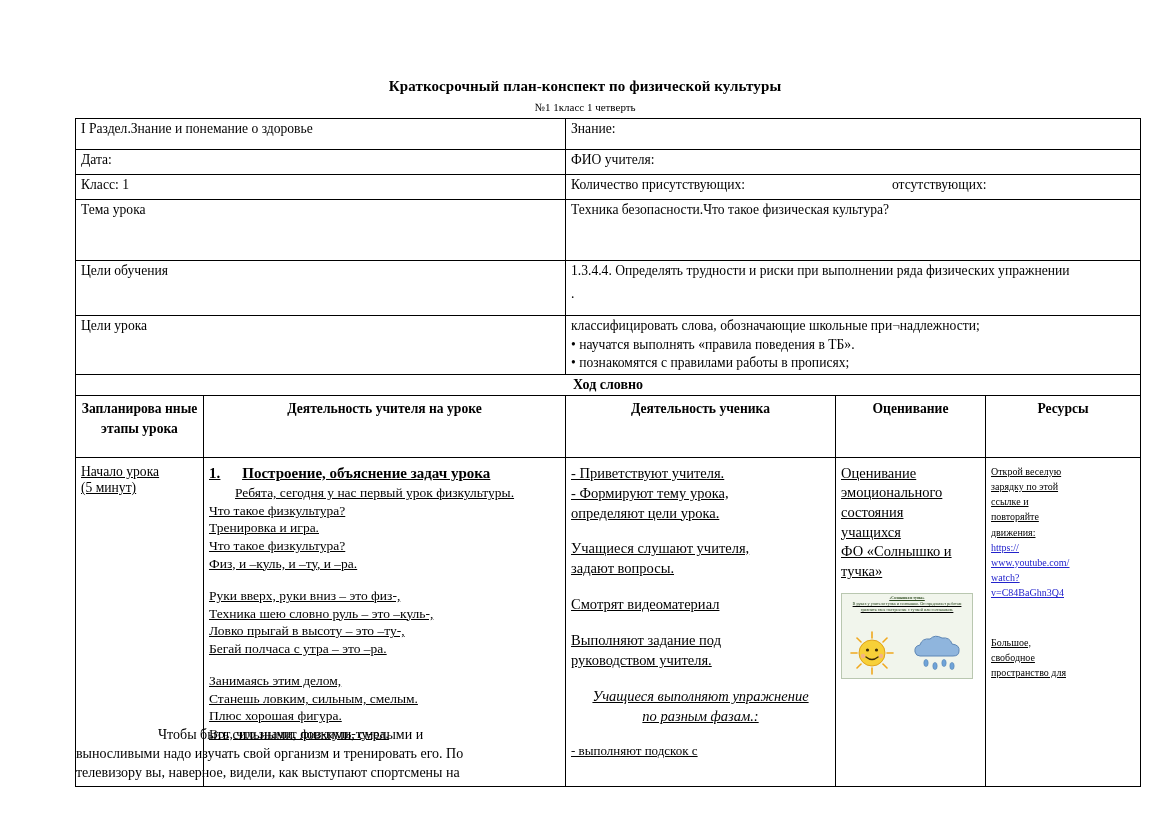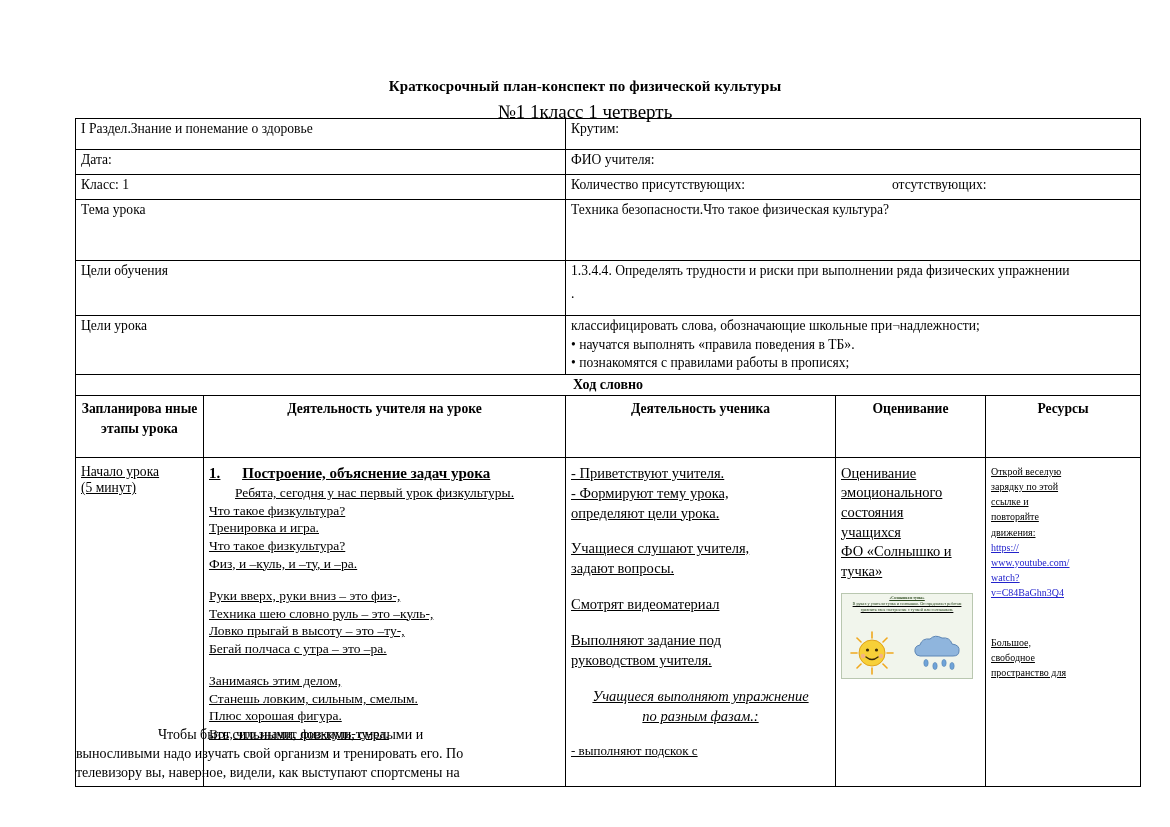--- a/index.html
+++ b/index.html
@@ -36,21 +36,21 @@
     font-weight: bold;
     font-size: 15px;
     letter-spacing: 0.1px;
   }
   .doc-subtitle {
     position: absolute;
     left: 0;
     top: 89px;
     width: 1170px;
     text-align: center;
-    font-size: 19px;
+    font-size: 11px;
   }
 
   
   .tbl {
     position: absolute;
     left: 75px;
     top: 106px;
     width: 1065px;
     border-collapse: collapse;
     table-layout: fixed;
@@ -218,21 +218,21 @@
       <col class="col-stage">
       <col class="col-teacher">
       <col class="col-student">
       <col class="col-assess">
       <col class="col-res">
     </colgroup>
 
     <tbody>
         <tr class="r-razdel">
       <td colspan="2" class="razdel-text">I Раздел.Знание и понемание о здоровье</td>
-      <td colspan="3" class="b">Крутим:</td>
+      <td colspan="3" class="b">Знание:</td>
     </tr>
 
     <tr class="r-data">
       <td colspan="2" class="b">Дата:</td>
       <td colspan="3" class="b">ФИО учителя:</td>
     </tr>
 
     <tr class="r-klass">
       <td colspan="2" class="b">Класс: 1</td>
       <td colspan="3" class="b">

